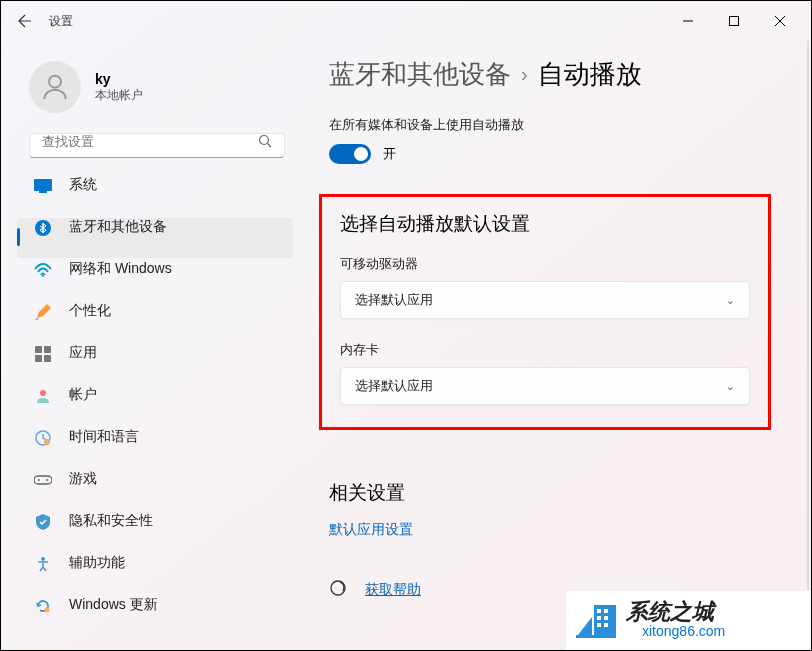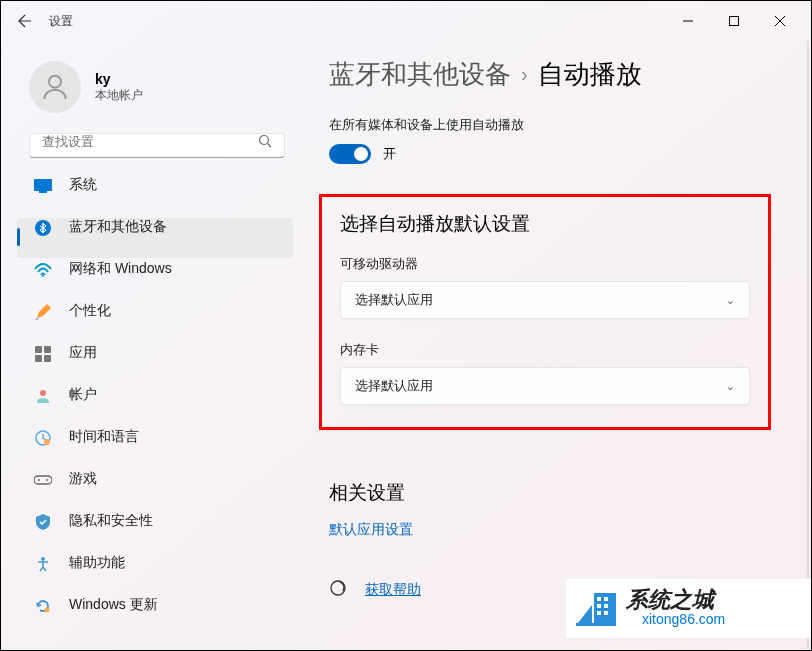--- a/index.html
+++ b/index.html
@@ -267,21 +267,21 @@
       color: #0067c0;
       text-decoration: underline;
     }
     .help-icon {
       margin-right: 18px;
       color: #333;
     }
     .watermark {
       position: absolute;
       right: 0;
-      bottom: 12px;
+      bottom: 0;
       width: 245px;
       height: 60px;
       background: #fff;
       display: flex;
       align-items: center;
       padding: 4px 8px;
       border-top: 1px solid rgba(0,0,0,0.05);
     }
     .watermark-logo {
       margin-right: 8px;

